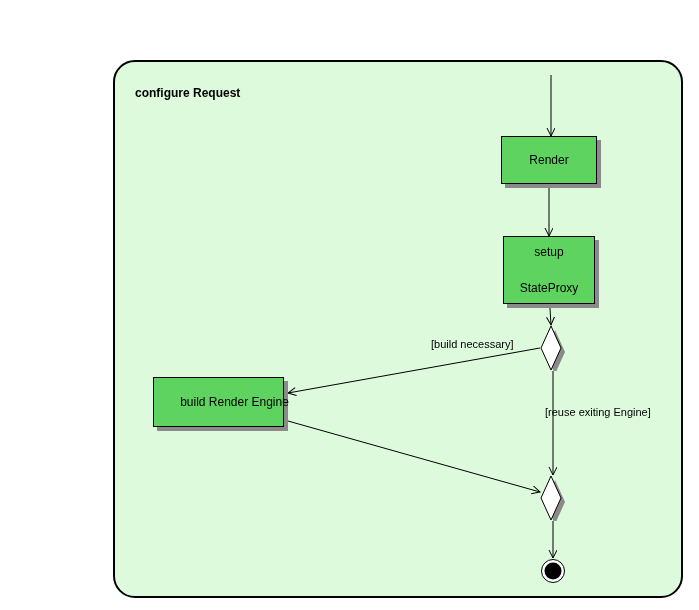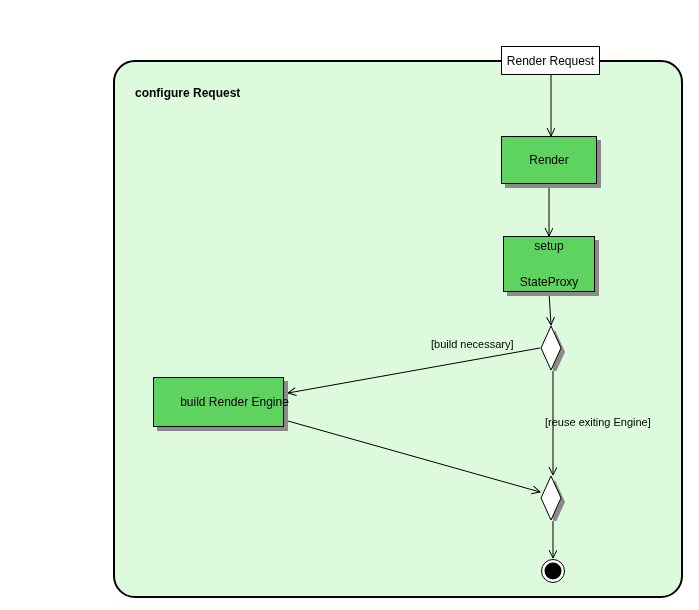--- a/index.html
+++ b/index.html
@@ -81,21 +81,21 @@
     z-index: 3;
   }
   .action .line {
     font-size: 12px;
     color: #000000;
     line-height: 20px;
     white-space: nowrap;
   }
 
   #node-render      { left: 501px; top: 136px; width: 96px;  height: 48px; }
-  #node-setup       { left: 503px; top: 236px; width: 92px;  height: 56px; gap: 16px; }
+  #node-setup       { left: 503px; top: 236px; width: 92px;  height: 68px; gap: 16px; }
   #node-build       { left: 153px; top: 377px; width: 131px; height: 50px; padding-left: 32px; }
 
   
   .diamond-wrap {
     position: absolute;
     width: 26px;
     height: 46px;
     z-index: 3;
   }
   #diamond-1 { left: 540px; top: 325px; }
@@ -113,21 +113,21 @@
 
   
   .edge-label {
     position: absolute;
     font-size: 11px;
     color: #000000;
     white-space: nowrap;
     z-index: 4;
   }
   #label-build-necessary { left: 391px; top: 338px; padding-left: 40px; }
-  #label-reuse-engine    { left: 497px; top: 416px; padding-left: 48px; }
+  #label-reuse-engine    { left: 497px; top: 406px; padding-left: 48px; }
 
   svg.overlay {
     position: absolute;
     left: 0;
     top: 0;
     width: 699px;
     height: 610px;
     pointer-events: none;
     z-index: 2;
   }
@@ -170,23 +170,20 @@
       <line x1="288" y1="421" x2="540" y2="492" stroke="#000000" stroke-width="1" marker-end="url(#arrowOpen)"></line>
     </g>
 
     <g>
       <line x1="553" y1="521" x2="553" y2="558" stroke="#000000" stroke-width="1" marker-end="url(#arrowOpen)"></line>
     </g>
   </svg>
 
   <div class="frame-title">configure Request</div>
 
-  <div class="entry-box">
-    <span>Render Request</span>
-  </div>
 
   <div class="action" id="node-render">
     <div class="line">Render</div>
   </div>
 
   <div class="action" id="node-setup">
     <div class="line">setup</div>
     <div class="line">StateProxy</div>
   </div>
 

